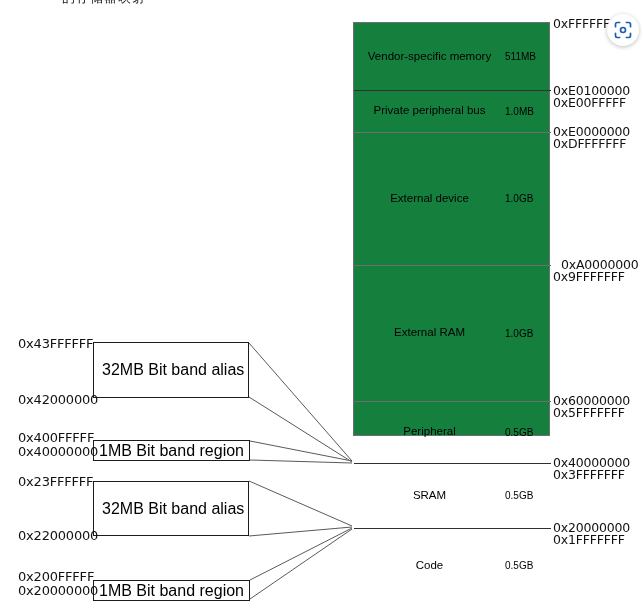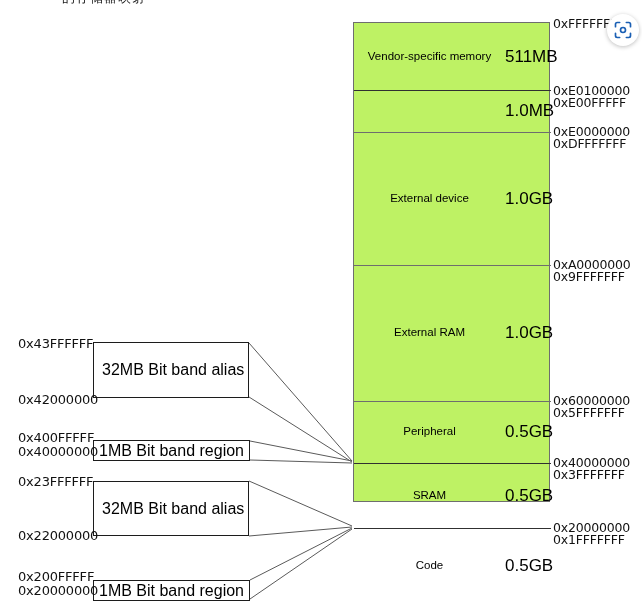--- a/index.html
+++ b/index.html
@@ -25,24 +25,24 @@
     color: #1a1a1a;
     letter-spacing: 1px;
     white-space: nowrap;
     font-family: "DejaVu Sans", sans-serif;
   }
 
   
   #mainmap {
     position: absolute;
     left: 353px; top: 22px;
-    width: 197px; height: 480px;
+    width: 197px; height: 414px;
     border: 1.5px solid #6e6e6e;
     box-sizing: border-box;
-    background: #bef264;
+    background: #15803d;
   }
   .seg {
     position: absolute;
     left: 0; width: 100%;
     box-sizing: border-box;
     display: flex;
     align-items: center;
   }
   .seg .nm {
     position: absolute;
@@ -50,21 +50,21 @@
     text-align: center;
     font-size: 11.5px;
     line-height: 13.5px;
     font-family: "Liberation Sans", sans-serif;
   }
   .seg .sz {
     position: absolute;
     right: 2px;
     width: 42px;
     text-align: left;
-    font-size: 17px;
+    font-size: 10px;
     font-family: "Liberation Sans", sans-serif;
   }
   .divider {
     position: absolute;
     left: 0; width: 197px;
     height: 0;
     border-top: 1.5px solid #6e6e6e;
   }
   .divider.dark { border-top-color: #303030; }
 
@@ -142,20 +142,21 @@
 
 <div id="mainmap">
 
   <div class="seg" style="top:0px; height:67px;">
     <span class="nm">Vendor-specific memory</span>
     <span class="sz">511MB</span>
   </div>
   <div class="divider dark" style="top:67px;"></div>
 
   <div class="seg" style="top:67px; height:42px;">
+    <span class="nm">Private peripheral bus</span>
     <span class="sz">1.0MB</span>
   </div>
   <div class="divider" style="top:109px;"></div>
 
   <div class="seg" style="top:109px; height:133px;">
     <span class="nm">External device</span>
     <span class="sz">1.0GB</span>
   </div>
   <div class="divider" style="top:242px;"></div>
 
@@ -181,21 +182,21 @@
     <span class="nm">Code</span>
     <span class="sz">0.5GB</span>
   </div>
 </div>
 
 <div class="addr-r" style="top:16px;">0xFFFFFFFF</div>
 <div class="addr-r" style="top:83px;">0xE0100000</div>
 <div class="addr-r" style="top:95px;">0xE00FFFFF</div>
 <div class="addr-r" style="top:124px;">0xE0000000</div>
 <div class="addr-r" style="top:136px;">0xDFFFFFFF</div>
-<div class="addr-r" style="top:257px;">0xA0000000</div>
+<div class="addr-r" style="top:257px;margin-left:8px;">0xA0000000</div>
 <div class="addr-r" style="top:269px;">0x9FFFFFFF</div>
 <div class="addr-r" style="top:393px;">0x60000000</div>
 <div class="addr-r" style="top:405px;">0x5FFFFFFF</div>
 <div class="addr-r" style="top:455px;">0x40000000</div>
 <div class="addr-r" style="top:467px;">0x3FFFFFFF</div>
 <div class="addr-r" style="top:520px;">0x20000000</div>
 <div class="addr-r" style="top:532px;">0x1FFFFFFF</div>
 <div class="addr-r" style="top:610px;">0x00000000</div>
 
 <div class="addr-l" style="left:18px; top:336px;">0x43FFFFFF</div>

